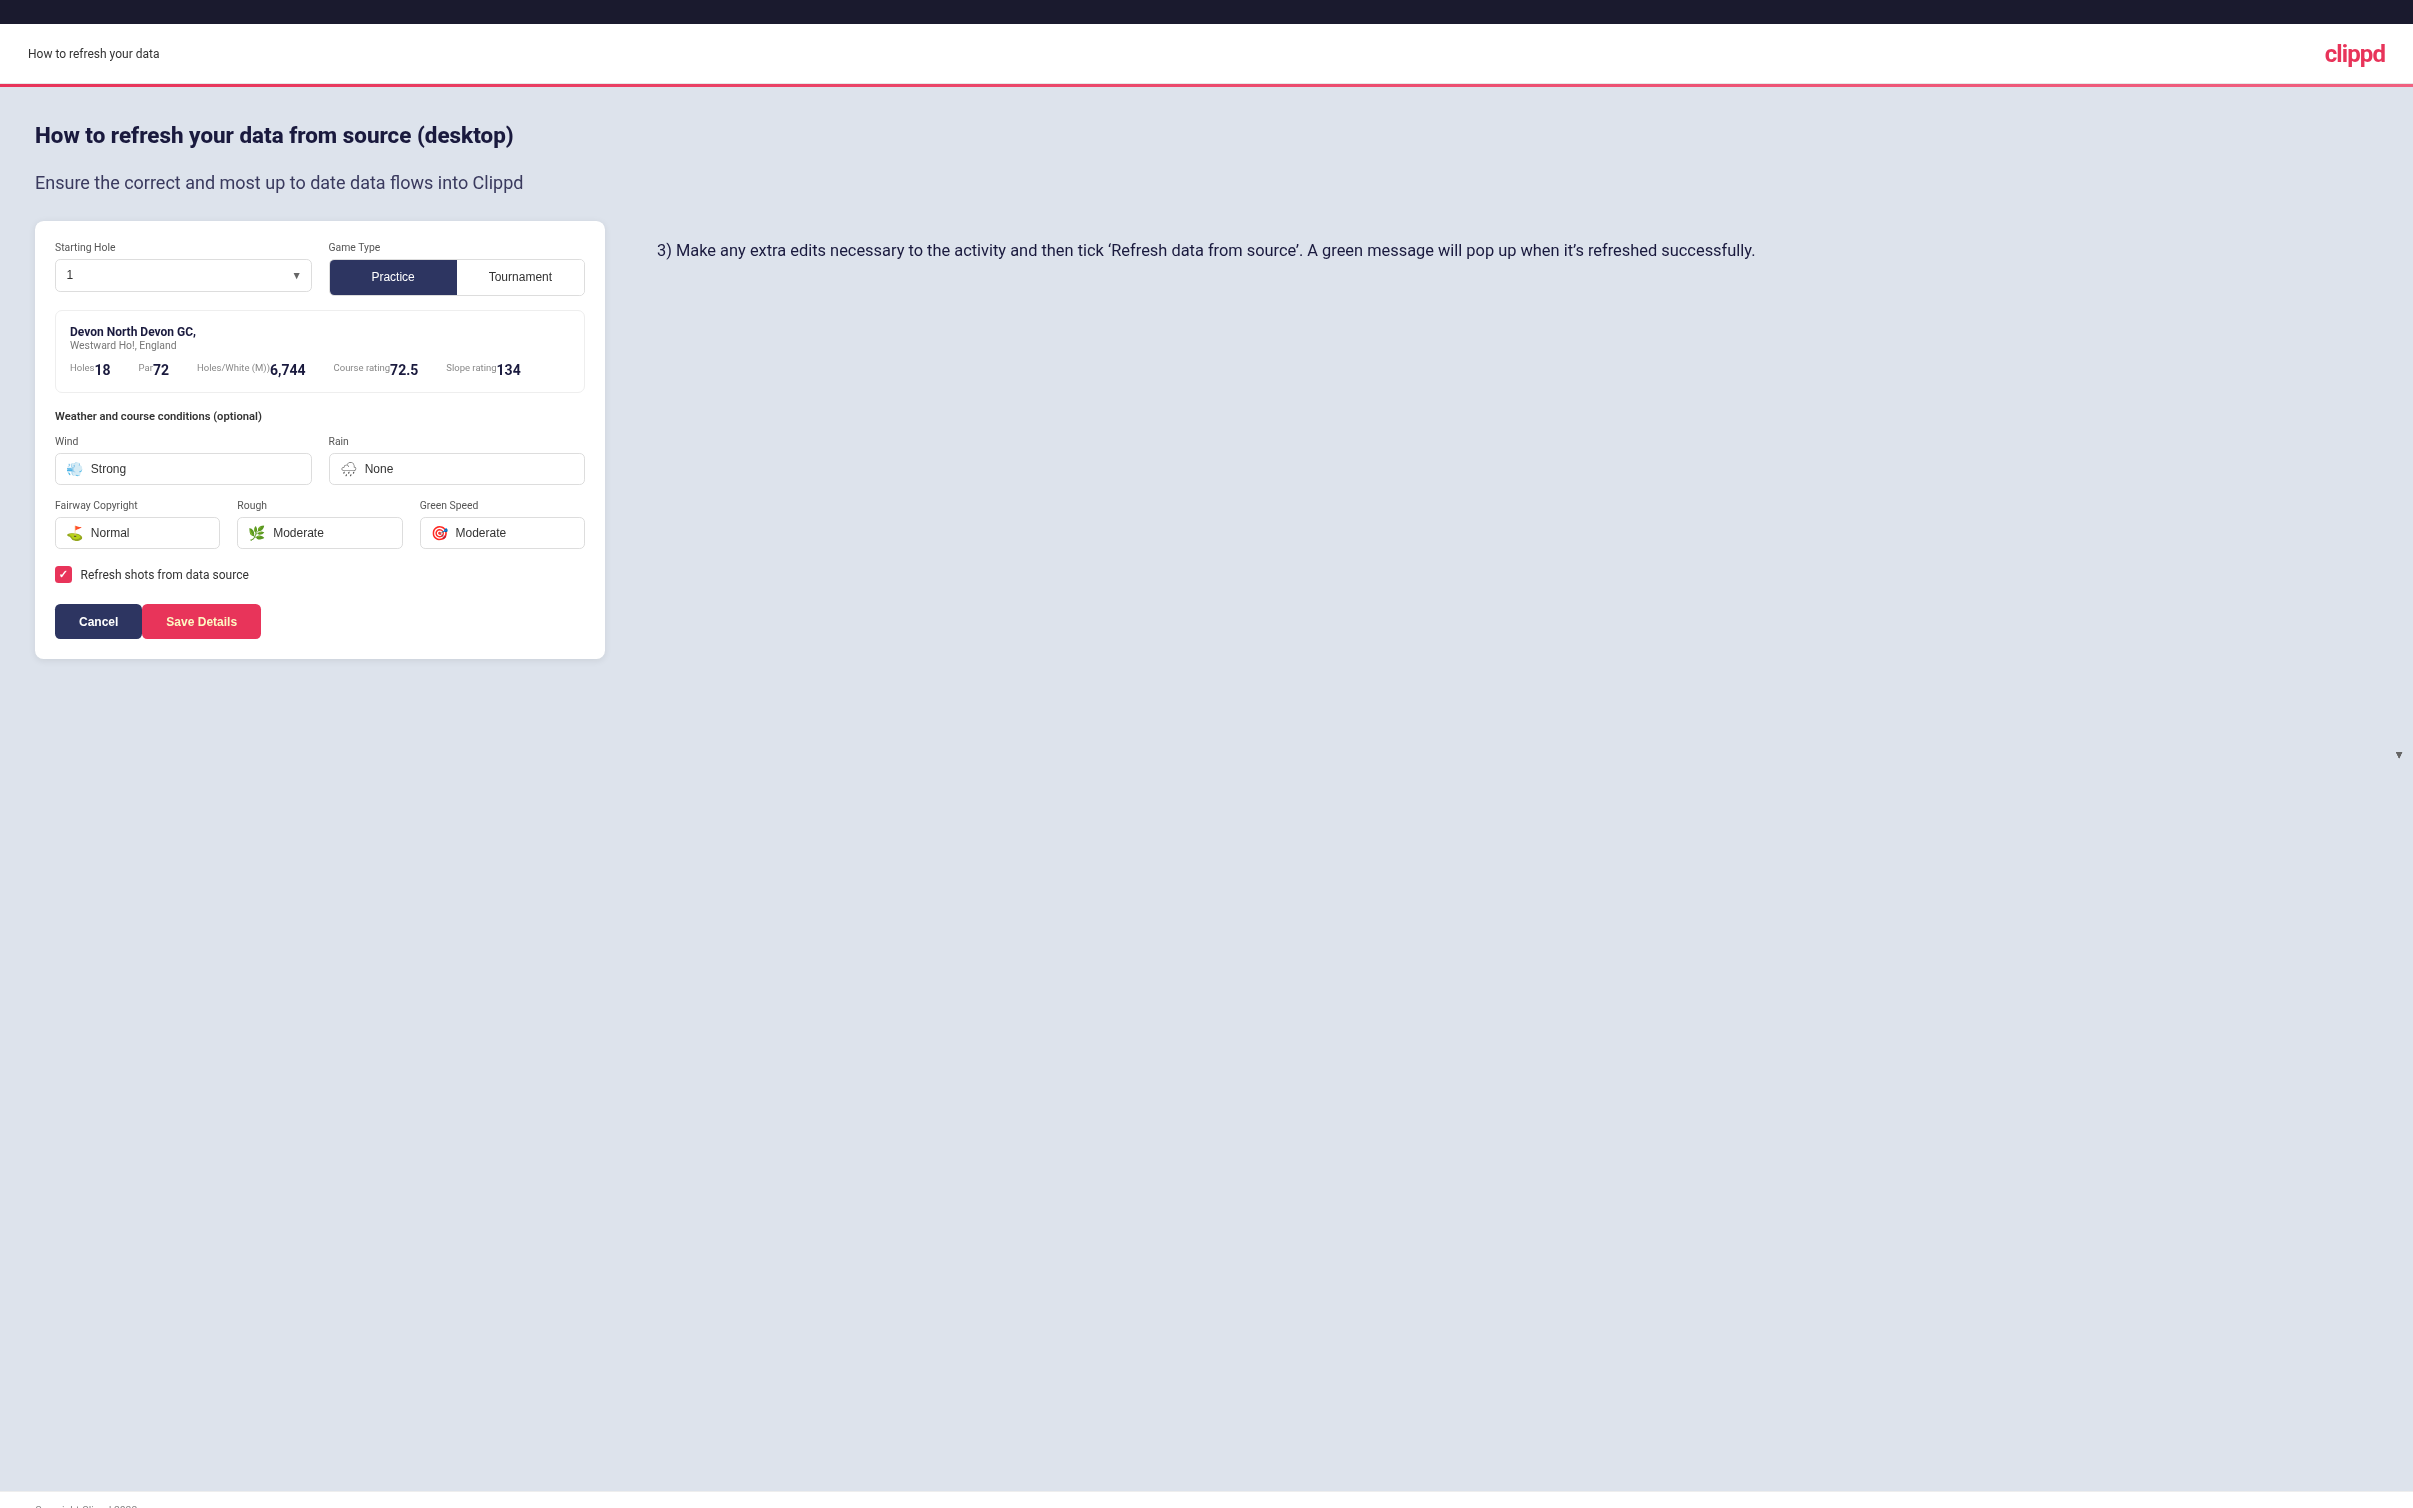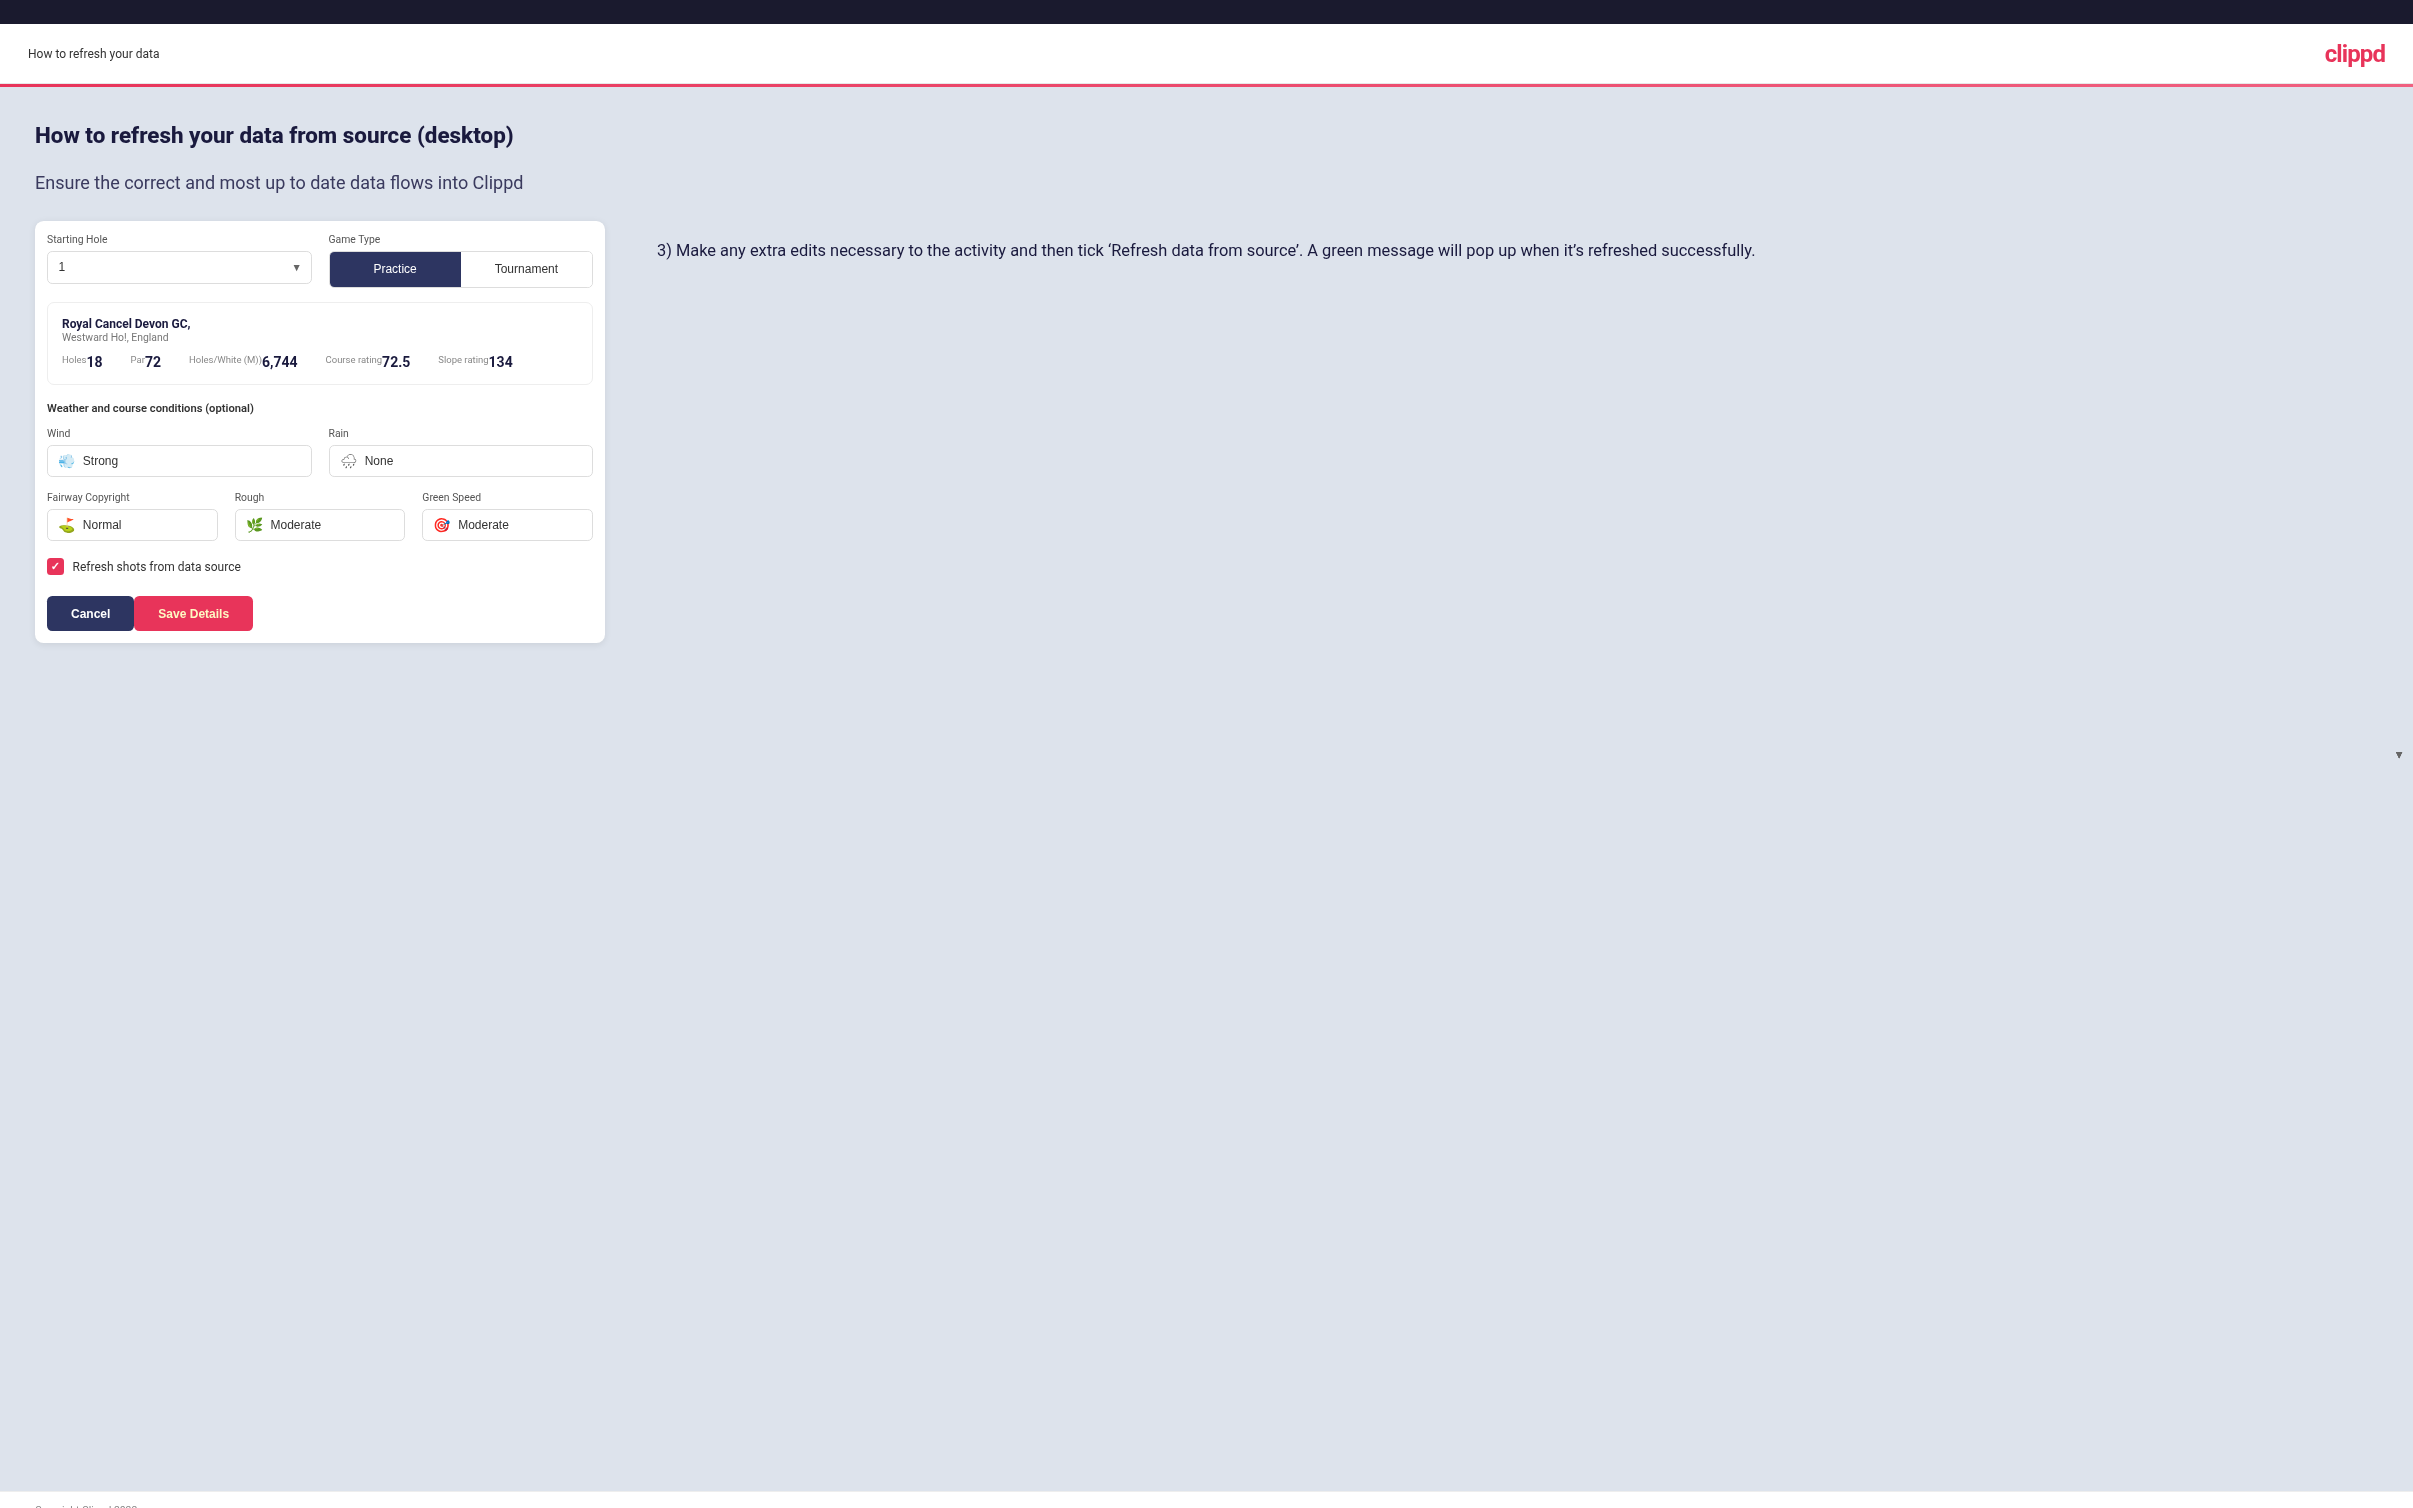--- a/index.html
+++ b/index.html
@@ -56,21 +56,21 @@
       margin-top: 24px;
     }
     .content-area {
       display: flex;
       gap: 35px;
       align-items: flex-start;
     }
     .form-card {
       background: #fff;
       border-radius: 8.6px;
-      padding: 12px;
+      padding: 20px;
       width: 570px;
       flex-shrink: 0;
       box-shadow: 0 1.7px 7px rgba(0,0,0,0.08);
     }
     .form-section {
       margin-bottom: 17px;
     }
     .form-row {
       display: flex;
       gap: 17px;
@@ -300,21 +300,21 @@
         <div class="form-group">
           <label class="form-label">Game Type</label>
           <div class="game-type-buttons">
             <button class="game-btn active">Practice</button>
             <button class="game-btn inactive">Tournament</button>
           </div>
         </div>
       </div>
 
       <div class="course-card">
-        <div class="course-name">Royal Cancel Devon GC,</div>
+        <div class="course-name">Devon North Devon GC,</div>
         <div class="course-location">Westward Ho!, England</div>
         <div class="course-stats">
           <div class="stat-item">
             <span class="stat-label">Holes</span>
             <span class="stat-value">18</span>
           </div>
           <div class="stat-item">
             <span class="stat-label">Par</span>
             <span class="stat-value">72</span>
           </div>

